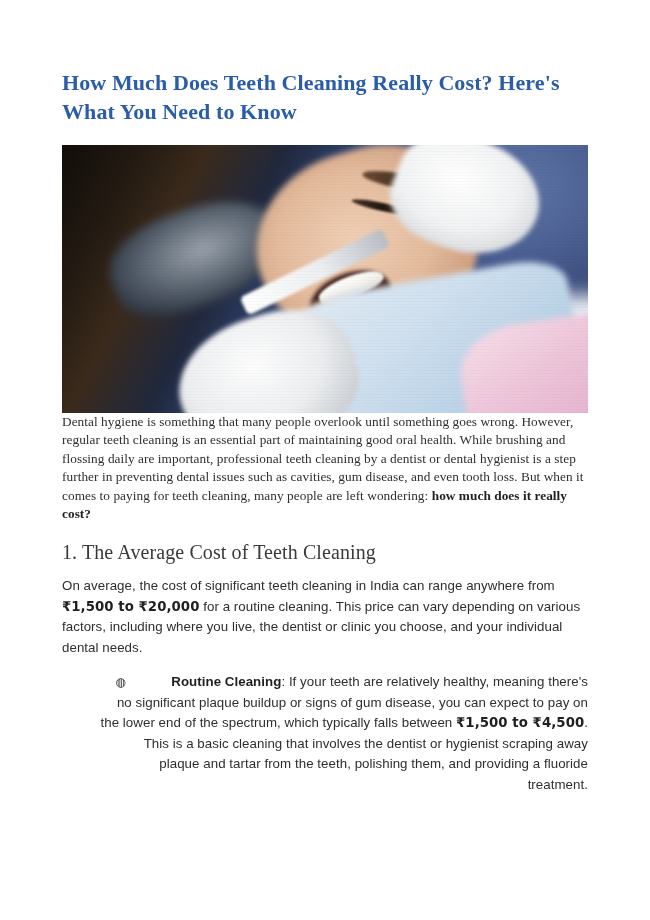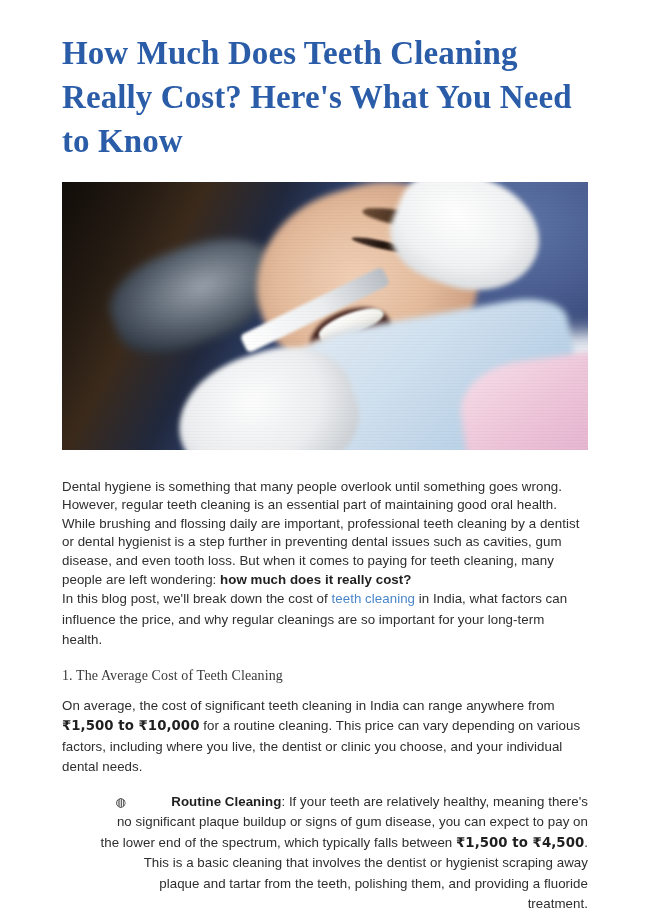--- a/index.html
+++ b/index.html
@@ -21,26 +21,26 @@
     height: 920px;
     background: #ffffff;
     box-sizing: border-box;
     padding: 0 62px;
   }
 
   
   .article-title {
     font-family: "Liberation Serif", serif;
     color: #2a5ca8;
-    font-size: 33px;
+    font-size: 22px;
     font-weight: 700;
     line-height: 1.33;
     letter-spacing: 0.1px;
     margin: 0;
-    padding-top: 32px;
+    padding-top: 68px;
     max-width: 540px;
   }
 
   
   .hero-figure {
     margin: 18px 0 0 0;
     width: 526px;
     height: 268px;
     position: relative;
     overflow: hidden;
@@ -203,34 +203,34 @@
 
   
   .body-copy {
     font-size: 13.3px;
     line-height: 18.6px;
     color: #2e2e2e;
     margin: 0;
     max-width: 528px;
     letter-spacing: 0.05px;
   }
-  .p-intro { margin-top: 28px; }
+  .p-intro { margin-top: 0; font-family: Liberation Serif, serif; }
   .p-blog  { margin-top: 0px; line-height: 20.5px; }
   .p-avg   { margin-top: 12px; line-height: 20.5px; }
 
   .body-copy b, .body-copy strong { font-weight: 700; color: #1f1f1f; }
 
   .inline-link {
     color: #4a86c8;
     text-decoration: none;
   }
 
   .section-heading {
     font-family: "Liberation Serif", serif;
-    font-size: 14px;
+    font-size: 20px;
     font-weight: 400;
     color: #3a3a3a;
     margin: 17px 0 0 0;
     letter-spacing: 0.1px;
   }
 
   .bullet-block {
     margin-top: 14px;
     padding-left: 38px;
     max-width: 490px;
@@ -274,23 +274,22 @@
       <div class="hp-pink"></div>
       <div class="hp-tool"></div>
       <div class="hp-glove-top"></div>
       <div class="hp-glove-bottom"></div>
       <div class="hp-grain"></div>
     </div>
   </figure>
 
   <p class="body-copy p-intro"><span>Dental hygiene is something that many people overlook until something goes wrong. However, regular teeth cleaning is an essential part of maintaining good oral health. While brushing and flossing daily are important, professional teeth cleaning by a dentist or dental hygienist is a step further in preventing dental issues such as cavities, gum disease, and even tooth loss. But when it comes to paying for teeth cleaning, many people are left wondering: </span><b>how much does it really cost?</b></p>
 
-  <p class="body-copy p-blog"><span>In this blog post, we'll break down the cost of </span><a href="#" class="inline-link">teeth cleaning</a><span> in India, what factors can influence the price, and why regular cleanings are so important for your long-term health.</span></p>
 
   <h2 class="section-heading">1. The Average Cost of Teeth Cleaning</h2>
 
-  <p class="body-copy p-avg"><span>On average, the cost of significant teeth cleaning in India can range anywhere from </span><b class="rupee">₹1,500 to ₹10,000</b><span> for a routine cleaning. This price can vary depending on various factors, including where you live, the dentist or clinic you choose, and your individual dental needs.</span></p>
+  <p class="body-copy p-avg"><span>On average, the cost of significant teeth cleaning in India can range anywhere from </span><b class="rupee">₹1,500 to ₹20,000</b><span> for a routine cleaning. This price can vary depending on various factors, including where you live, the dentist or clinic you choose, and your individual dental needs.</span></p>
 
   <div class="bullet-block">
     <p class="body-copy"><span class="bullet-glyph">◍</span><span class="bullet-gap"></span><b>Routine Cleaning</b><span>: If your teeth are relatively healthy, meaning there's no significant plaque buildup or signs of gum disease, you can expect to pay on the lower end of the spectrum, which typically falls between </span><b class="rupee">₹1,500 to ₹4,500</b><span>. This is a basic cleaning that involves the dentist or hygienist scraping away plaque and tartar from the teeth, polishing them, and providing a fluoride treatment.</span></p>
   </div>
 
 </div>
 
 </body></html>

